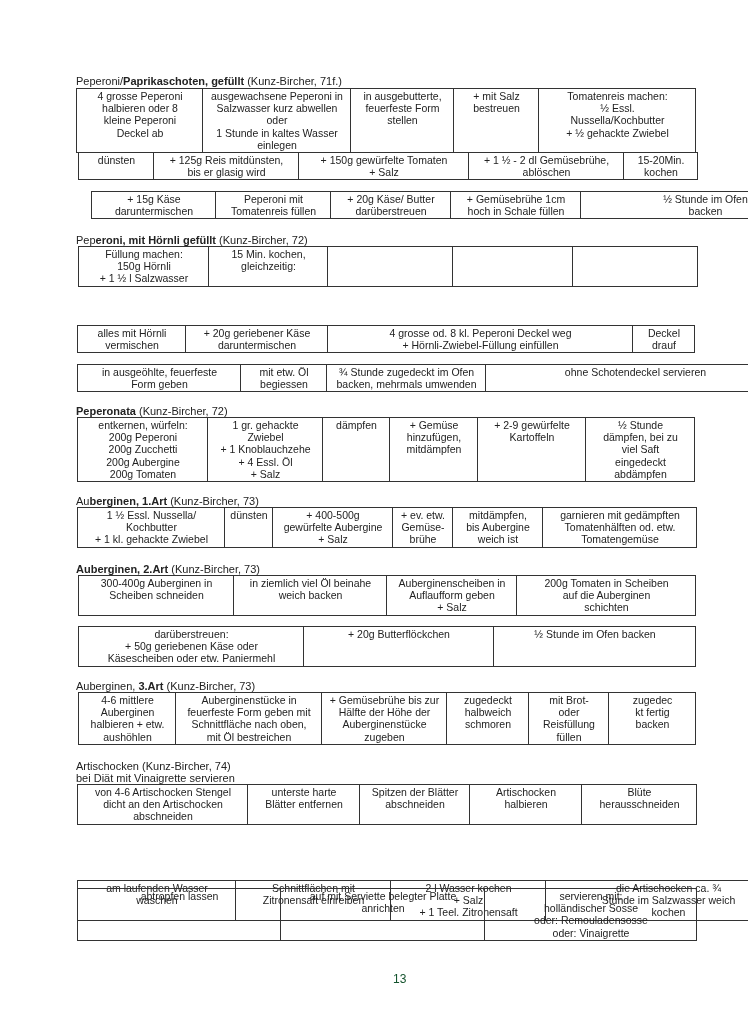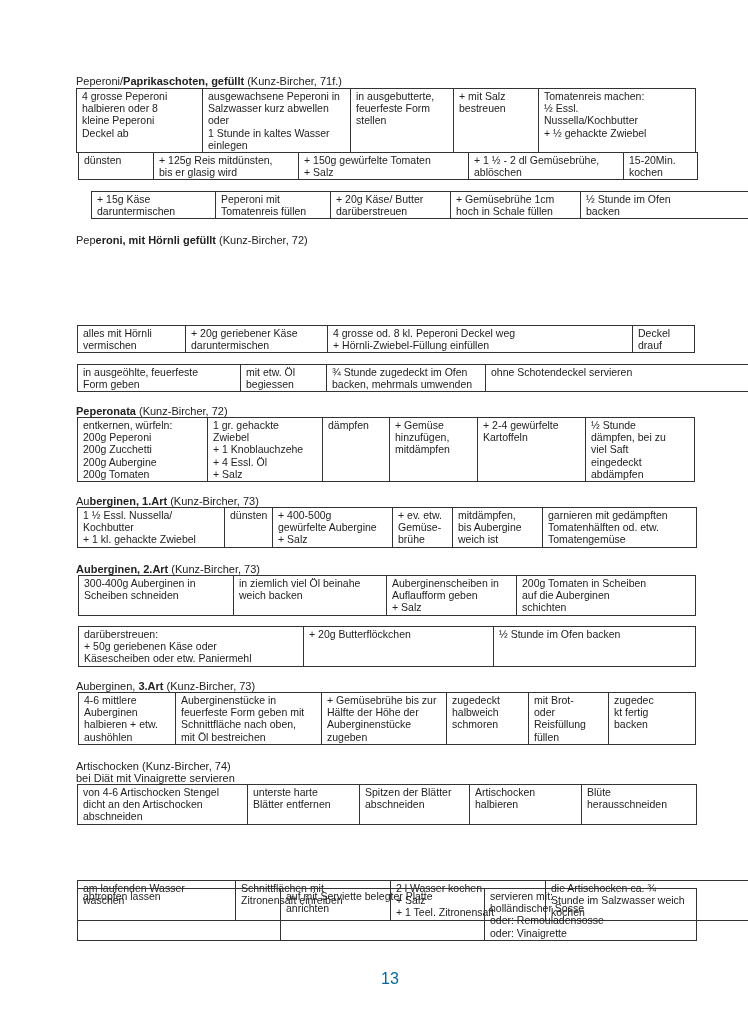--- a/index.html
+++ b/index.html
@@ -1,23 +1,23 @@
 <!DOCTYPE html>
 <html><head>
 <meta charset="utf-8">
 <style>
   html, body { margin: 0; padding: 0; background: #ffffff; }
   body { width: 748px; height: 1023px; position: relative; overflow: hidden;
          font-family: "Liberation Sans", sans-serif; color: #1a1a1a; font-size: 10.5px; line-height: 12.2px; }
   .title { position: absolute; left: 76px; font-size: 11px; white-space: nowrap; color: #222; }
   .title b { font-weight: bold; }
   .sub { position: absolute; left: 76px; font-size: 11px; white-space: nowrap; color: #222; }
-  table.t { position: absolute; border-collapse: collapse; table-layout: fixed; }
+  table.t { position: absolute; border-collapse: collapse; table-layout: fixed; text-align: center; }
   table.t td { border: 1px solid #333; vertical-align: top; padding: 1px 4px 1px 5px; white-space: pre-line; color: #222; }
-  .pagenum { position: absolute; left: 381px; top: 973px; font-size: 16px; color: #0369a1; }
+  .pagenum { position: absolute; left: 393px; top: 973px; font-size: 12px; color: #14532d; }
 </style>
 </head>
 <body>
 
 <div class="title" style="top:75px"><span>Peperoni/</span><b>Paprikaschoten, gefüllt</b><span> (Kunz-Bircher, 71f.)</span></div>
 <table class="t" style="left:76px;top:88px;width:620px">
   <colgroup>
       <col style="width:126px">
       <col style="width:148px">
       <col style="width:103px">
@@ -95,20 +95,30 @@
 <div class="title" style="top:234px"><span>Pep</span><b>eroni, mit Hörnli gefüllt</b><span> (Kunz-Bircher, 72)</span></div>
 <table class="t" style="left:78px;top:246px;width:620px">
   <colgroup>
       <col style="width:130px">
       <col style="width:119px">
       <col style="width:125px">
       <col style="width:120px">
       <col>
     </colgroup>
   <tbody>
+      <tr style="height:38px">
+    <td>Füllung machen:
+150g Hörnli
++ 1 ½ l Salzwasser</td>
+    <td>15 Min. kochen,
+gleichzeitig:</td>
+    <td></td>
+    <td></td>
+    <td></td>
+  </tr>
 </tbody>
   </table>
 <table class="t" style="left:77px;top:325px;width:618px">
   <colgroup>
       <col style="width:108px">
       <col style="width:142px">
       <col style="width:305px">
       <col>
     </colgroup>
   <tbody>
@@ -162,21 +172,21 @@
 200g Aubergine
 200g Tomaten</td>
     <td>1 gr. gehackte Zwiebel
 + 1 Knoblauchzehe
 + 4 Essl. Öl
 + Salz</td>
     <td>dämpfen</td>
     <td>+ Gemüse
 hinzufügen,
 mitdämpfen</td>
-    <td>+ 2-4 gewürfelte
+    <td>+ 2-9 gewürfelte
 Kartoffeln</td>
     <td>½ Stunde
 dämpfen, bei zu
 viel Saft
 eingedeckt
 abdämpfen</td>
   </tr>
 </tbody>
   </table>
 

